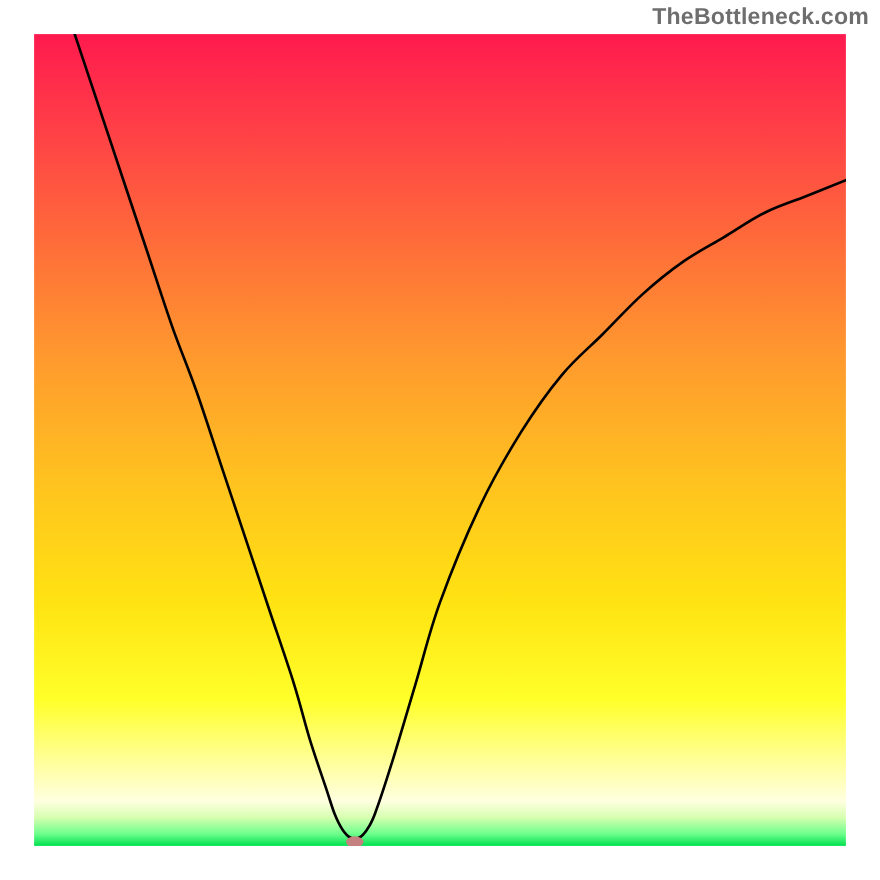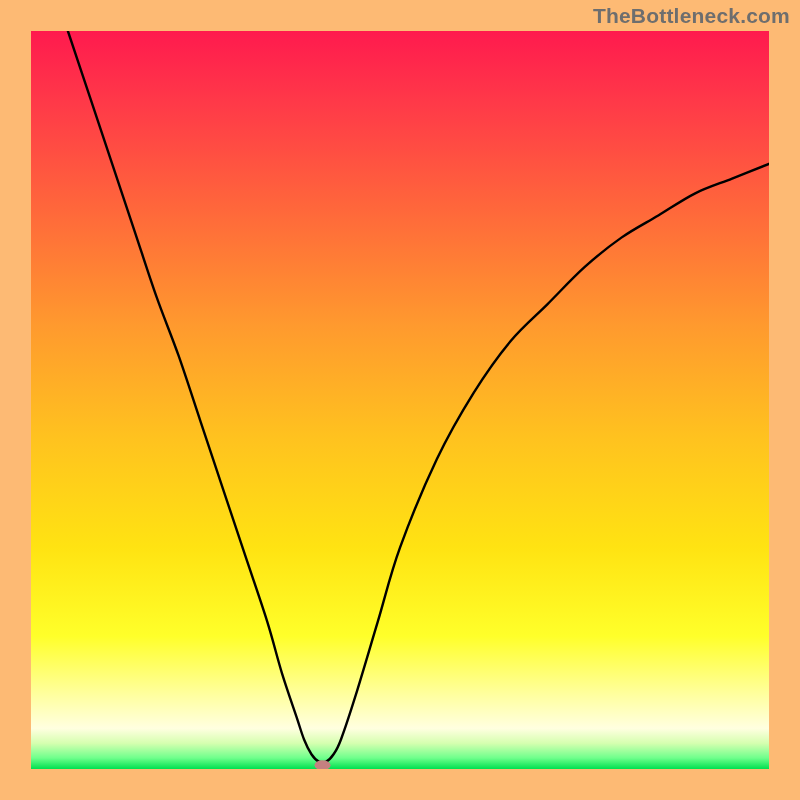--- a/index.html
+++ b/index.html
@@ -9,21 +9,21 @@
     height: 800px;
     background: #000;
     overflow: hidden;
   }
   .frame {
     position: absolute;
     left: 0;
     top: 0;
     width: 800px;
     height: 800px;
-    background: #fdba74;
+    background: #ffffff;
   }
   svg.plot {
     position: absolute;
     left: 31px;
     top: 31px;
     width: 738px;
     height: 738px;
     display: block;
   }
   .watermark {

